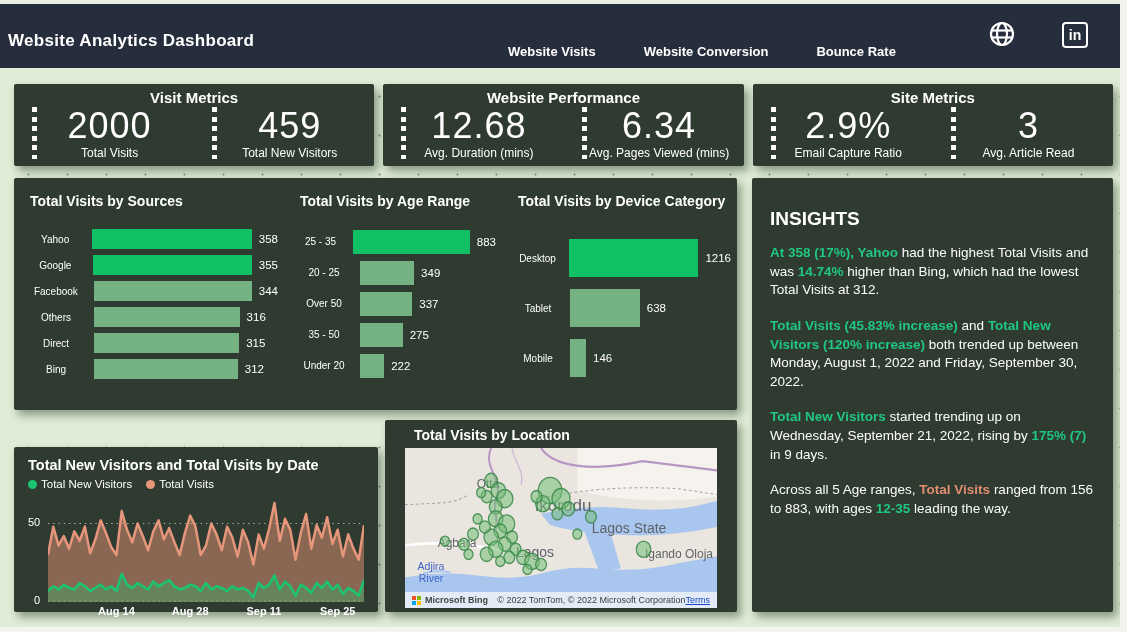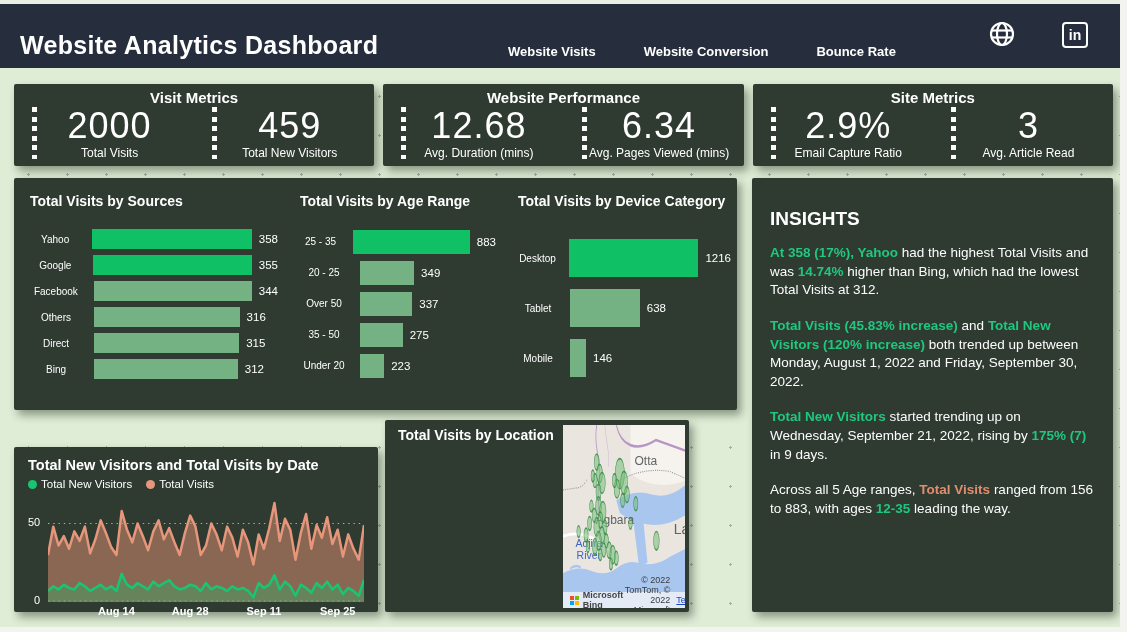--- a/index.html
+++ b/index.html
@@ -6,21 +6,21 @@
   html,body { width:1127px; height:632px; overflow:hidden; background:#f3f4ef;
     font-family:"Liberation Sans", sans-serif; }
   .app { position:absolute; left:0; top:0; width:1127px; height:632px; }
 
   .top-strip { position:absolute; left:0; top:0; width:1127px; height:4px; background:#e9efe3; }
   .right-strip { position:absolute; left:1120px; top:0; width:7px; height:632px; background:#f3f4ef; z-index:50; }
   .bottom-strip { position:absolute; left:0; top:627px; width:1127px; height:5px; background:#f3f4ef; z-index:50; }
 
   
   .header { position:absolute; left:0; top:4px; width:1127px; height:64px; background:#262d3c; color:#fff; }
-  .header .title { position:absolute; left:20px; top:27px; font-size:25px; font-weight:bold; letter-spacing:.3px; }
+  .header .title { position:absolute; left:8px; top:27px; font-size:17px; font-weight:bold; letter-spacing:.3px; }
   .nav { position:absolute; left:508px; bottom:9px; display:flex; gap:48px; }
   .nav span { font-size:13px; font-weight:bold; cursor:pointer; }
   .hicon { position:absolute; top:16px; cursor:pointer; }
   .globe { left:988px; }
   .linkedin { left:1062px; top:18px; width:26px; height:26px; border:2px solid #fff; border-radius:4px;
     display:flex; align-items:center; justify-content:center; font-size:14px; font-weight:bold; color:#fff; }
 
   
   .canvas { position:absolute; left:0; top:68px; width:1127px; height:559px; background:#dfecd6;
     background-image:radial-gradient(rgba(20,40,20,.30) 1px, transparent 1.3px);
@@ -68,33 +68,33 @@
   .leg-dot { width:9px; height:9px; border-radius:50%; }
   .area-wrap { display:flex; margin-top:10px; height:102px; }
   .ylab { width:20px; position:relative; font-size:11px; }
   .ylab .y50 { position:absolute; top:16px; left:0; }
   .ylab .y0 { position:absolute; bottom:-4px; left:6px; }
   .area-svg { flex:1; height:102px; }
   .x-labels { position:relative; margin-left:20px; height:16px; font-size:11px; margin-top:3px; }
   .x-labels span { position:absolute; transform:translateX(-50%); white-space:nowrap; font-weight:bold; }
 
   
-  .map-card { width:304px; padding:5px 4px 4px; display:flex; }
+  .map-card { width:352px; padding:5px 20px 4px; display:flex; flex-direction:column; }
   .map-title { font-size:14px; font-weight:bold; padding:2px 9px 5px; }
   .map-canvas { position:relative; flex:1; background:#eae6df; overflow:hidden; }
   .map-canvas svg.layer { position:absolute; left:0; top:0; width:100%; height:100%; }
   .map-label { position:absolute; color:#5f6368; white-space:nowrap; transform:translate(-50%,-50%); }
   .map-label.big { font-size:17px;text-align:center; } .map-label.med { font-size:14px; } .map-label.sm { font-size:12px; }
   .map-label.water { color:#3f63c9; font-size:10.5px; text-align:center; line-height:1.1; }
   .attribution { position:absolute; left:0; bottom:0; width:100%; height:16px; background:rgba(250,250,250,.72);
     display:flex; align-items:center; justify-content:space-between; padding:0 7px; font-size:9px; color:#3c3c3c; z-index:5; }
   .bing-left { display:flex; align-items:center; gap:4px; font-weight:bold; color:#444; }
   .bing-logo { display:grid; grid-template-columns:4px 4px; grid-template-rows:4px 4px; gap:1px; }
   .bing-logo i { display:block; }
-  .attr-right { display:flex; gap:6px; align-items:center;text-align:right; }
+  .attr-right { display:flex; gap:0; align-items:center;text-align:right; }
   .terms { color:#1a47c8; text-decoration:underline; cursor:pointer; }
 
   
   .ins-title { font-size:19px; font-weight:bold; margin-bottom:14px; }
   .ins-body p { font-size:13.5px; line-height:1.38; margin-bottom:17px; color:#fdfdfd; }
   .seg-green { color:#1fc77f; font-weight:bold; }
   .seg-salmon { color:#e08e70; font-weight:bold; }
 </style>
 </head>
 <body>
@@ -238,21 +238,21 @@
                 <span class="bar-value">337</span>
               </div>
               <div class="brow">
                 <span class="bar-label">35 - 50</span>
                 <div class="bar" style="width: 42.7px;"></div>
                 <span class="bar-value">275</span>
               </div>
               <div class="brow">
                 <span class="bar-label">Under 20</span>
                 <div class="bar" style="width: 24.2px;"></div>
-                <span class="bar-value">223</span>
+                <span class="bar-value">222</span>
               </div>
             </div>
         </div>
         <div class="bchart bc-dev">
           <div class="bc-title">Total Visits by Device Category</div>
           <div class="rows" id="rows-dev">
               <div class="brow">
                 <span class="bar-label">Desktop</span>
                 <div class="bar hl" style="width: 133px;"></div>
                 <span class="bar-value">1216</span>

